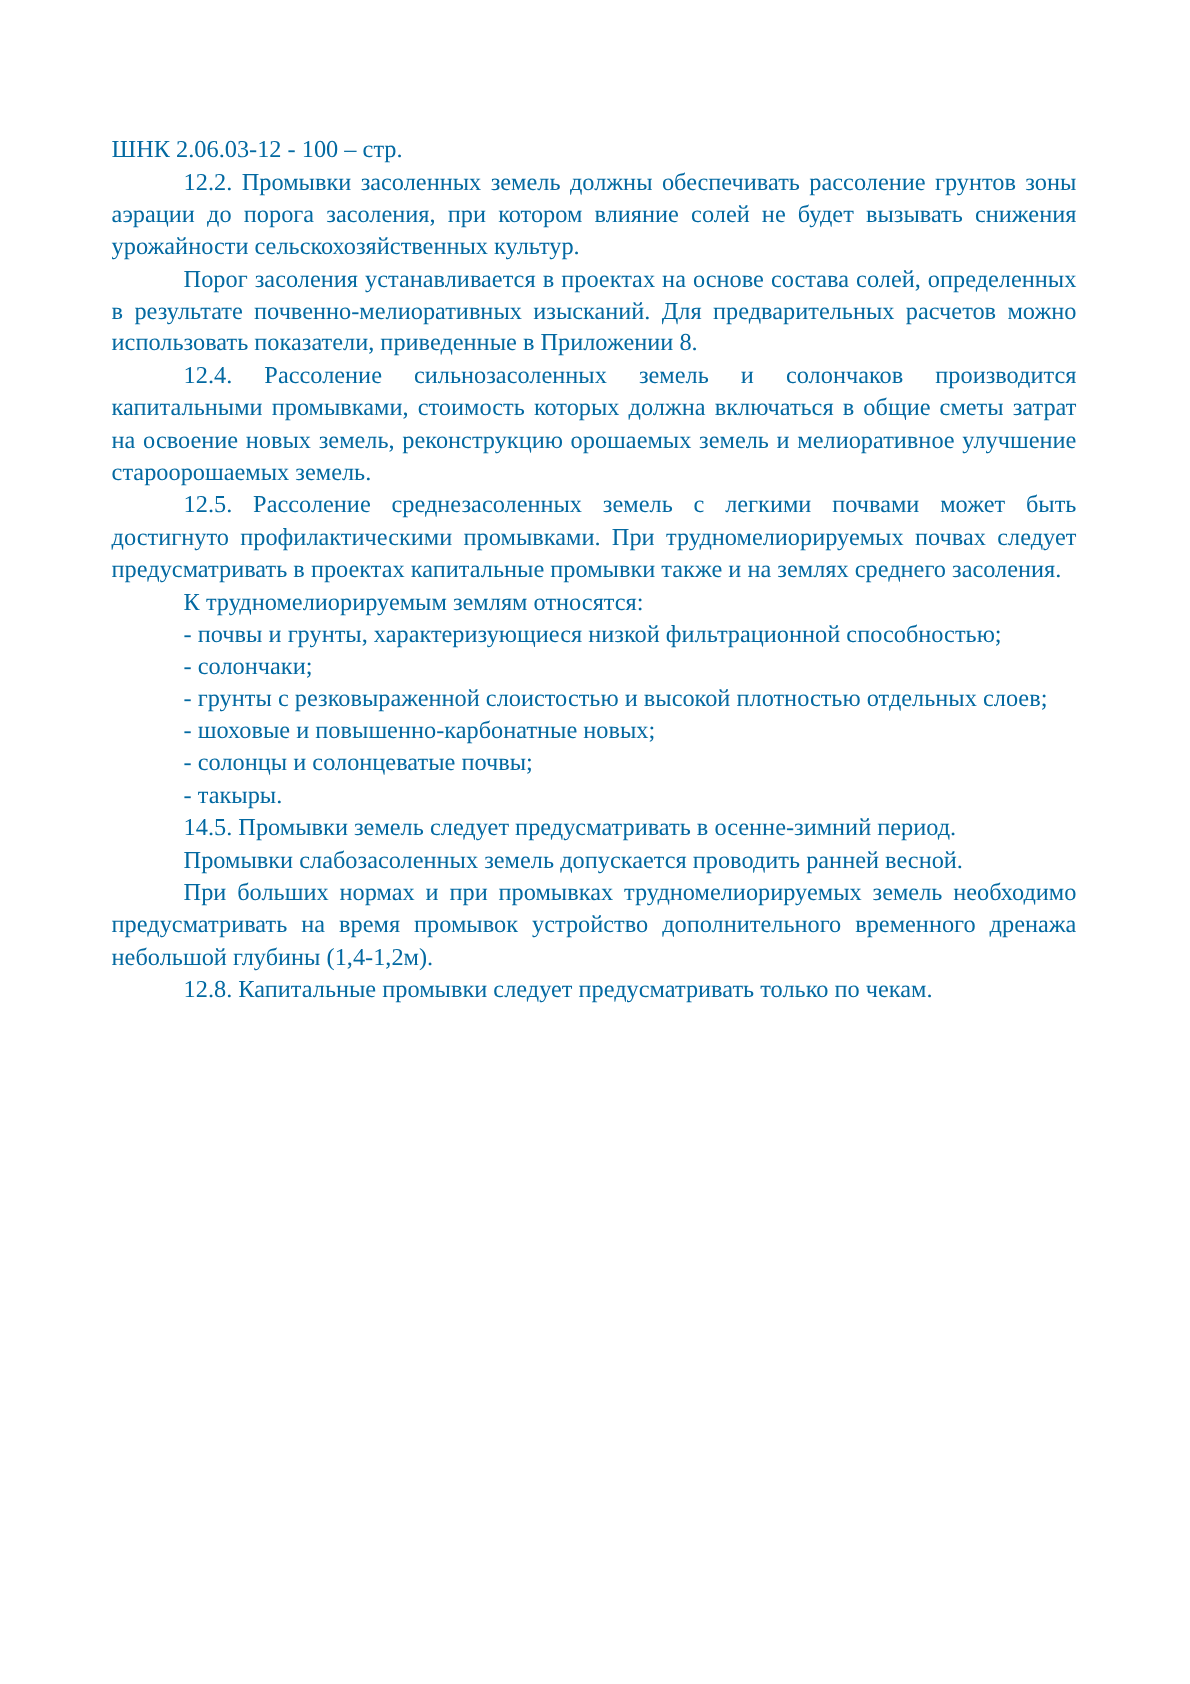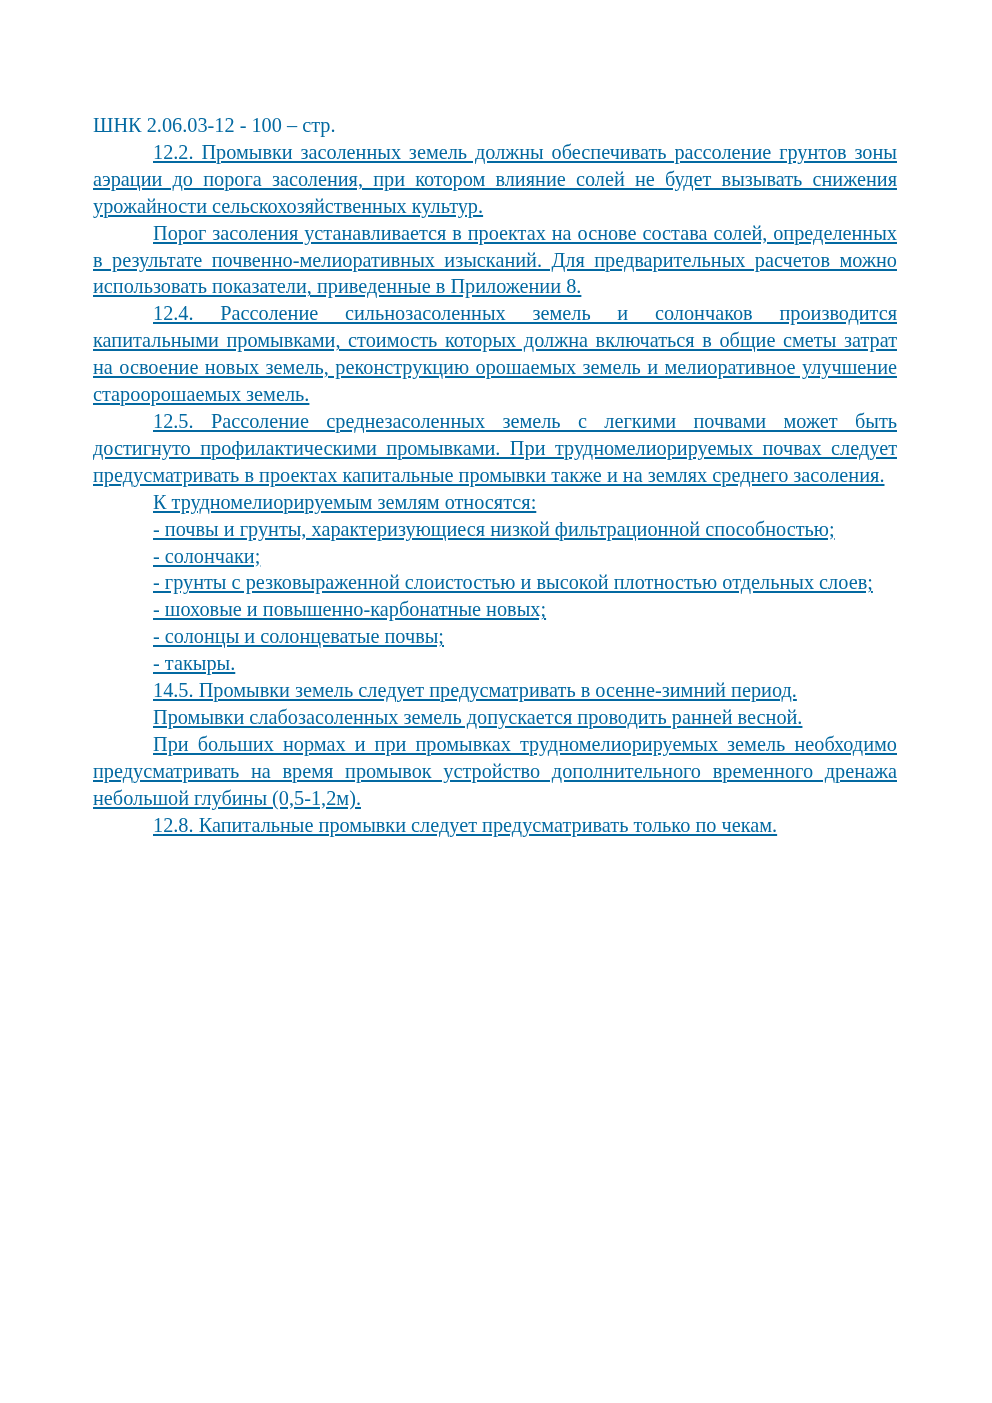--- a/index.html
+++ b/index.html
@@ -3,21 +3,21 @@
 <meta charset="utf-8">
 <style>
   html, body { margin: 0; padding: 0; background: #ffffff; }
   body { width: 992px; height: 1403px; position: relative; overflow: hidden; }
   .page {
     position: absolute; left: 93px; top: 71px; width: 804px;
     font-family: "Liberation Serif", "DejaVu Serif", serif;
     font-size: 20.3px; line-height: 26.9px; color: #0369a1; margin-top: 41px;
   }
   .header { text-align: left; }
-  p { margin: 0; text-align: justify; text-align-last: left; text-decoration: underline; }
+  p { margin: 0; text-align: justify; text-align-last: left; }
   .indent { text-indent: 60px; }
   sup { font-size: 12px; line-height: 0; vertical-align: 8px; }
 </style>
 </head>
 <body>
 
 <div class="page">
   <div class="header">ШНК 2.06.03-12 - 100 – стр.</div>
   <p class="indent">12.2. Промывки засоленных земель должны обеспечивать рассоление грунтов зоны аэрации до порога засоления, при котором влияние солей не будет вызывать снижения урожайности сельскохозяйственных культур.</p>
   <p class="indent">Порог засоления устанавливается в проектах на основе состава солей, определенных в результате почвенно-мелиоративных изысканий. Для предварительных расчетов можно использовать показатели, приведенные в Приложении 8.</p>
@@ -25,15 +25,15 @@
   <p class="indent">12.5. Рассоление среднезасоленных земель с легкими почвами может быть достигнуто профилактическими промывками. При трудномелиорируемых почвах следует предусматривать в проектах капитальные промывки также и на землях среднего засоления.</p>
   <p class="indent">К трудномелиорируемым землям относятся:</p>
   <p class="indent">- почвы и грунты, характеризующиеся низкой фильтрационной способностью;</p>
   <p class="indent">- солончаки;</p>
   <p class="indent">- грунты с резковыраженной слоистостью и высокой плотностью отдельных слоев;</p>
   <p class="indent">- шоховые и повышенно-карбонатные новых;</p>
   <p class="indent">- солонцы и солонцеватые почвы;</p>
   <p class="indent">- такыры.</p>
   <p class="indent">14.5. Промывки земель следует предусматривать в осенне-зимний период.</p>
   <p class="indent">Промывки слабозасоленных земель допускается проводить ранней весной.</p>
-  <p class="indent">При больших нормах и при промывках трудномелиорируемых земель необходимо предусматривать на время промывок устройство дополнительного временного дренажа небольшой глубины (0,5-1,2м).</p>
+  <p class="indent">При больших нормах и при промывках трудномелиорируемых земель необходимо предусматривать на время промывок устройство дополнительного временного дренажа небольшой глубины (1,4-1,2м).</p>
   <p class="indent">12.8. Капитальные промывки следует предусматривать только по чекам.</p>
 </div>
 
 </body></html>

